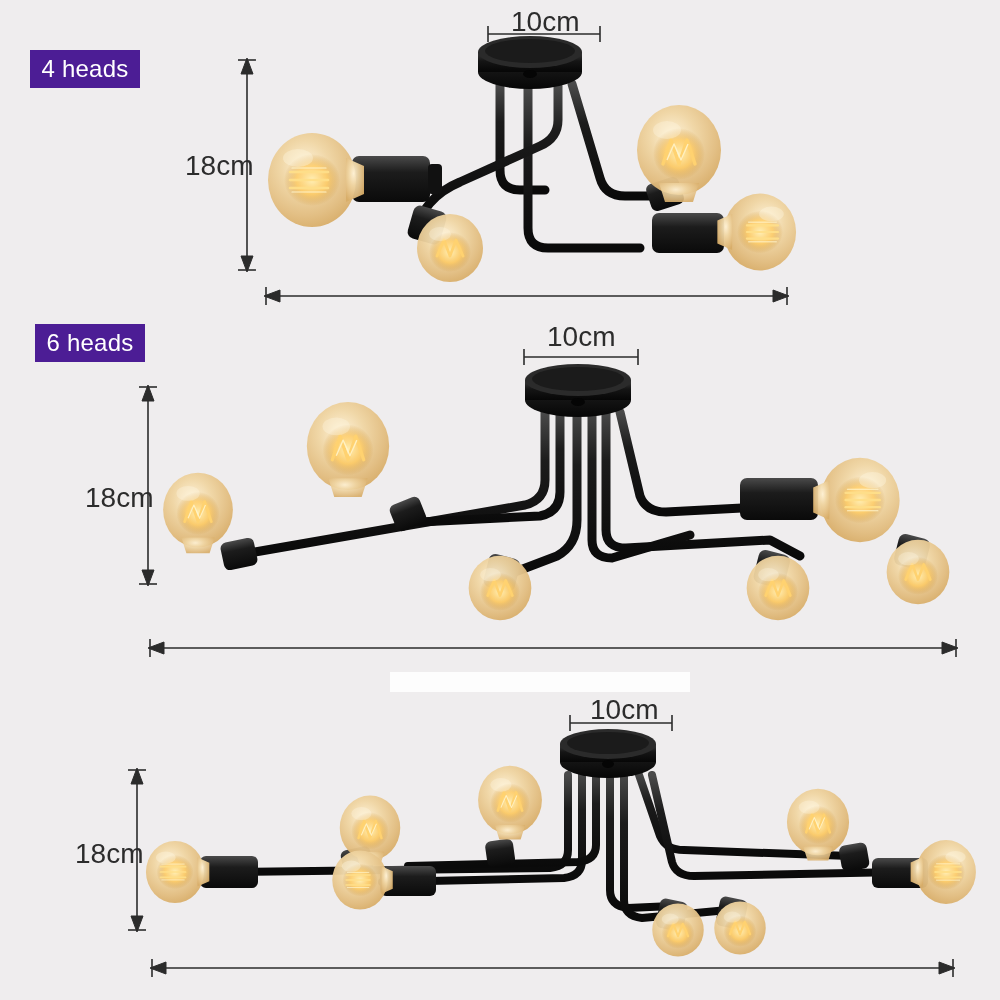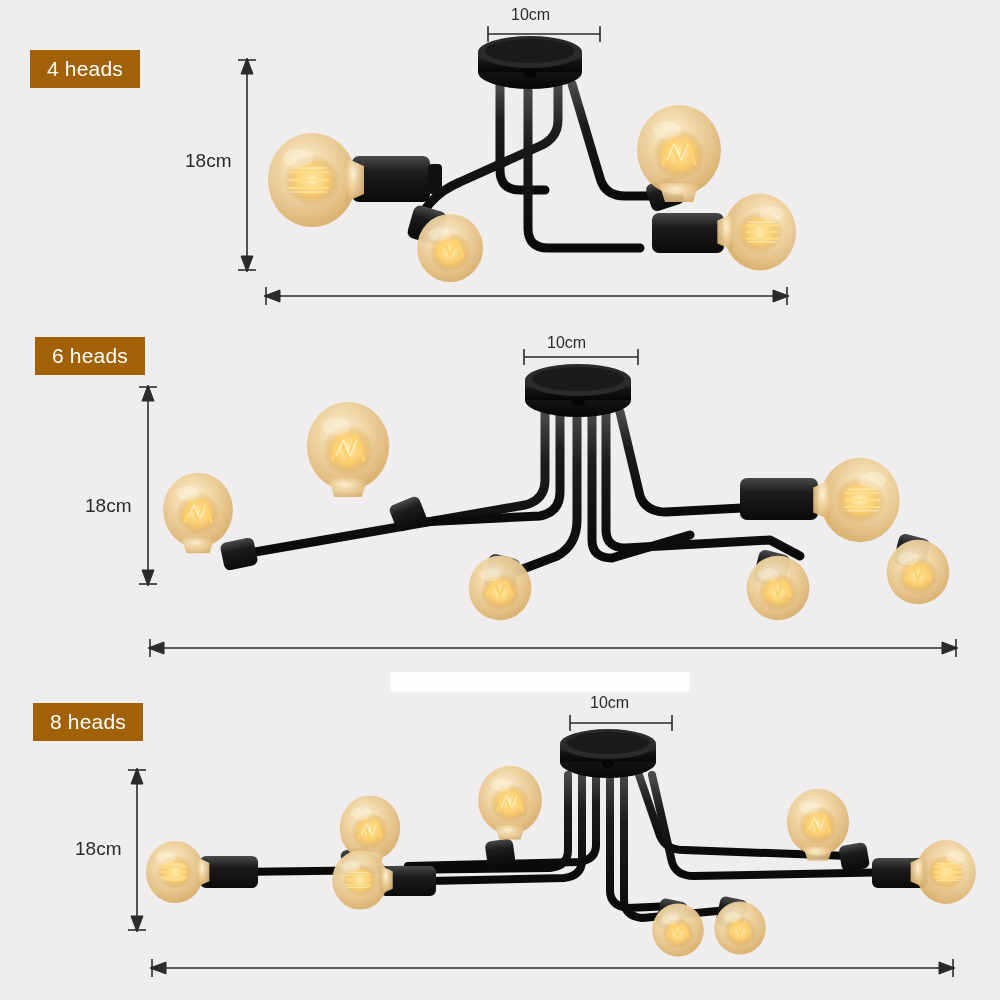--- a/index.html
+++ b/index.html
@@ -6,45 +6,45 @@
   body{
     width:1000px;height:1000px;
     background:#efedee;
     font-family:"Liberation Sans", sans-serif;
     overflow:hidden;
     position:relative;
   }
   .canvas{position:absolute;left:0;top:0;width:1000px;height:1000px;}
   .section{position:absolute;left:0;width:1000px;}
   #sec0{top:0;height:330px;}
-  #sec1{top:335px;height:350px;}
+  #sec1{top:322px;height:350px;}
   #sec2{top:680px;height:320px;}
 
   .badge{
     position:absolute;
-    background:#a16207;
+    background:#4c1d95;
     color:#ffffff;
-    font-size:21px;
+    font-size:24px;
     letter-spacing:.2px;
     display:flex;
     align-items:center;
     justify-content:center;
     padding:17px 14px;
     height:38px;
     box-sizing:border-box;
     white-space:nowrap;
   }
   .dimlabel{
     position:absolute;
     color:#2c2c2c;
     white-space:nowrap;
   }
-  .v-dim{font-size:19px;text-align:right;}
+  .v-dim{font-size:28px;text-align:right;}
   .w-dim{font-size:25px;}
-  .top-dim{font-size:16px;}
+  .top-dim{font-size:28px;}
   .svgwrap{position:absolute;left:0;top:0;}
   svg{display:block;}
   .white-strip{
     position:absolute;
     background:#fdfdfd;
     left:390px;top:672px;width:300px;height:20px;
   }
 </style>
 </head>
 <body>
@@ -335,18 +335,17 @@
     <div class="dimlabel v-dim" style="left:185px;top:150px;">18cm</div>
   </div>
 
   <div class="section" id="sec1">
     <div class="badge" style="left:35px;top:2px;width:110px;">6 heads</div>
     <div class="dimlabel top-dim" style="left:547px;top:-1px;">10cm</div>
     <div class="dimlabel v-dim" style="left:85px;top:160px;">18cm</div>
   </div>
 
   <div class="section" id="sec2">
-    <div class="badge" style="left:33px;top:23px;width:110px;">8 heads</div>
     <div class="dimlabel top-dim" style="left:590px;top:14px;">10cm</div>
     <div class="dimlabel v-dim" style="left:75px;top:158px;">18cm</div>
   </div>
 
 </div>
 
 </body></html>

